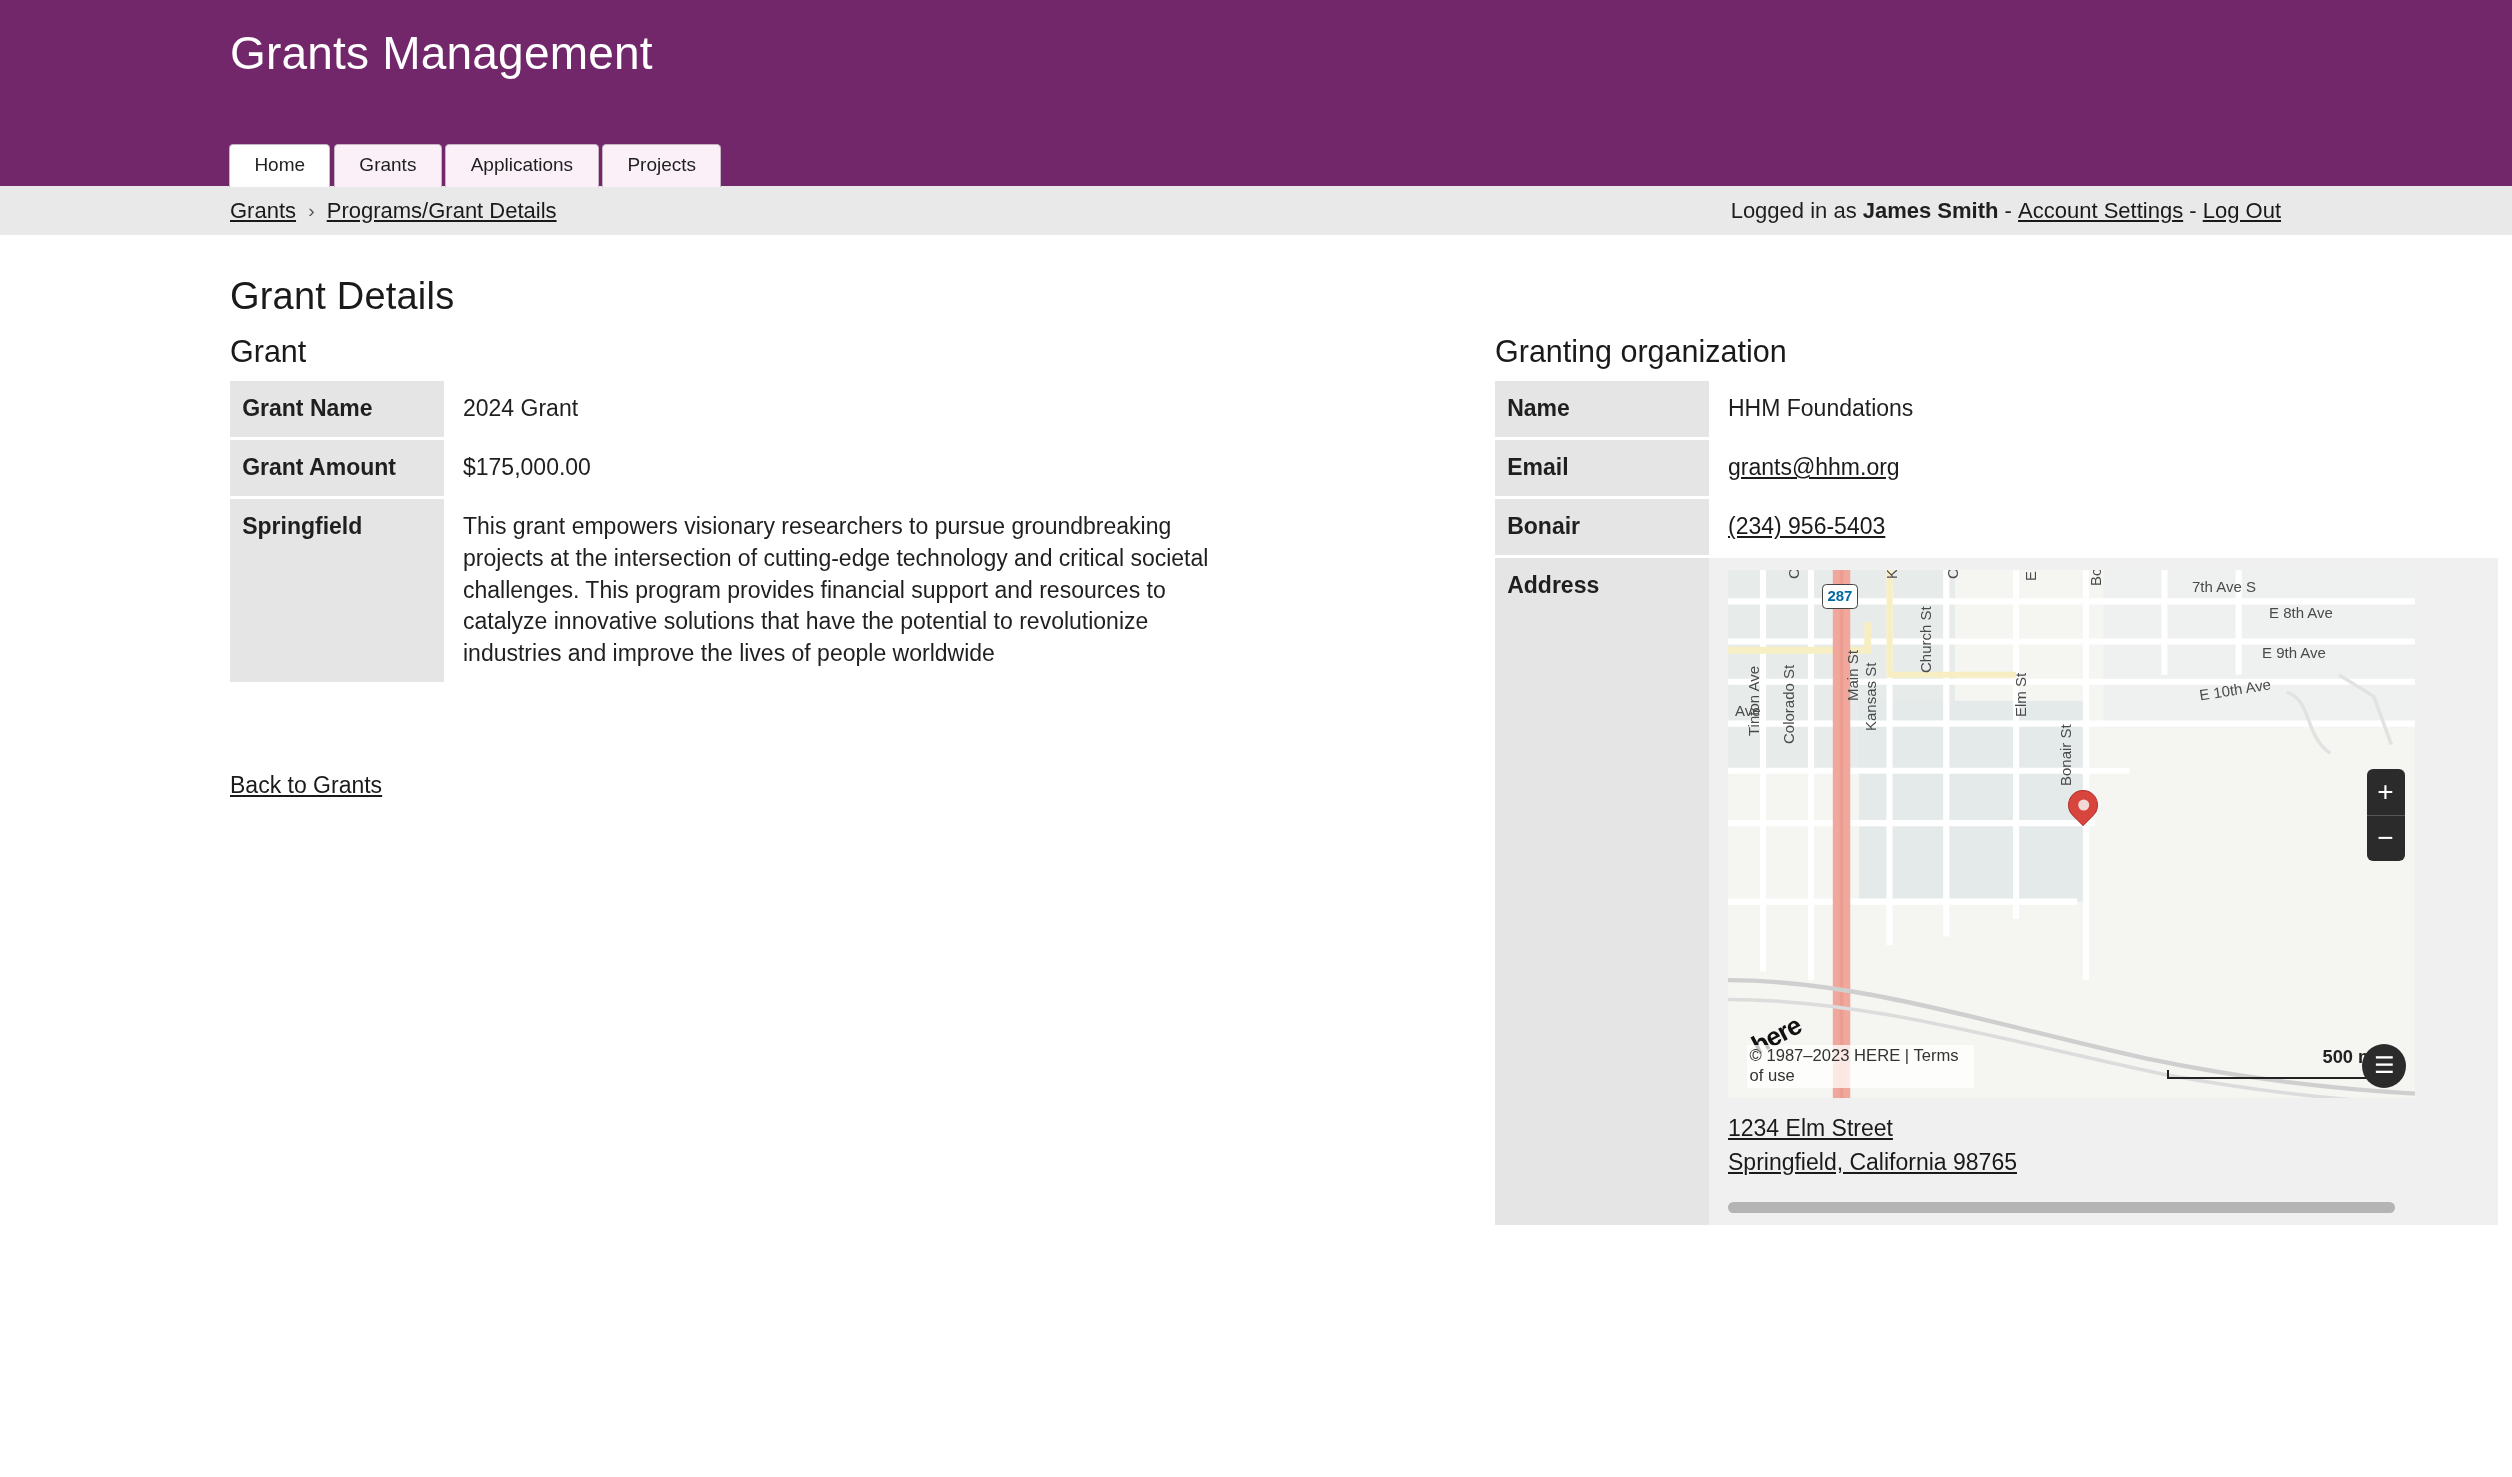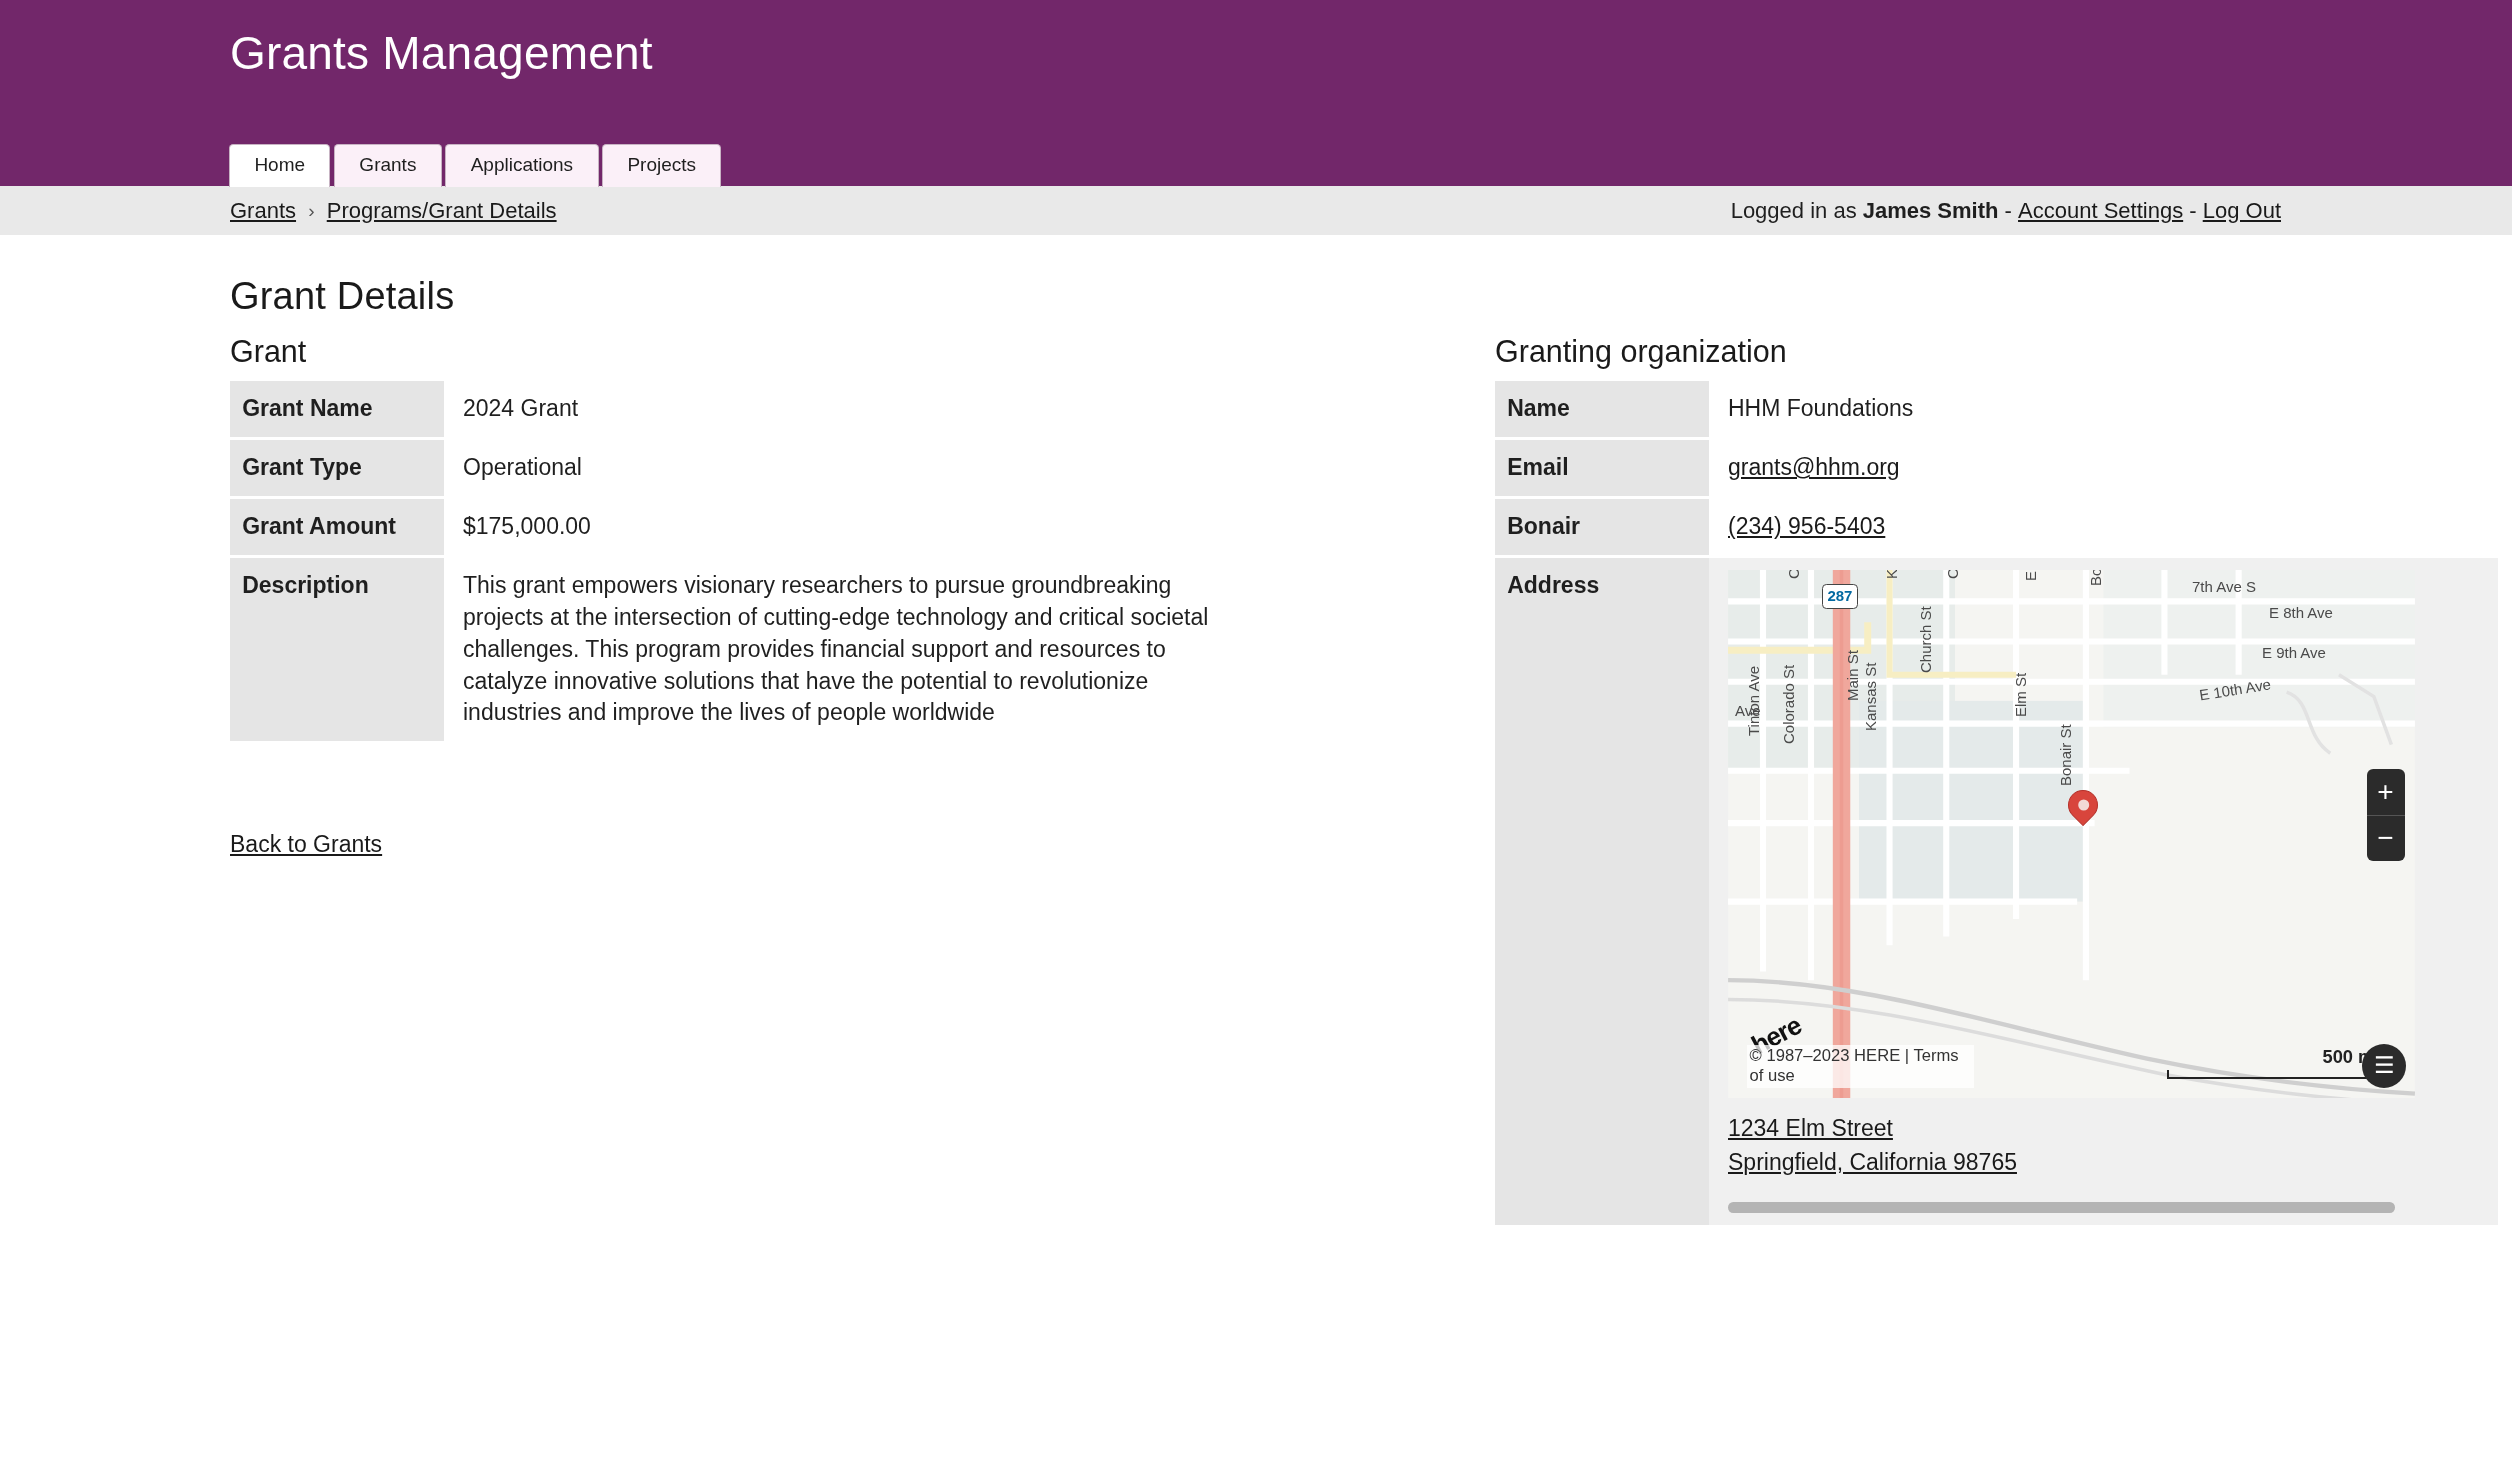--- a/index.html
+++ b/index.html
@@ -274,29 +274,25 @@
 
     <div class="col-left">
       <div class="section-title">Grant</div>
       <table class="details left-table">
         <tbody>
             <tr>
           <td class="key">Grant Name</td>
           <td class="val">2024 Grant</td>
         </tr>
         <tr>
-          <td class="key">Grant Type</td>
-          <td class="val">Operational</td>
-        </tr>
-        <tr>
           <td class="key">Grant Amount</td>
           <td class="val">$175,000.00</td>
         </tr>
         <tr>
-          <td class="key">Description</td>
+          <td class="key">Springfield</td>
           <td class="val desc">This grant empowers visionary researchers to pursue groundbreaking projects at the intersection of cutting-edge technology and critical societal challenges. This program provides financial support and resources to catalyze innovative solutions that have the potential to revolutionize industries and improve the lives of people worldwide</td>
         </tr>
       </tbody>
         </table>
       <a class="back-link">Back to Grants</a>
     </div>
 
     <div class="col-right">
       <div class="section-title">Granting organization</div>
       <table class="details right-table">

